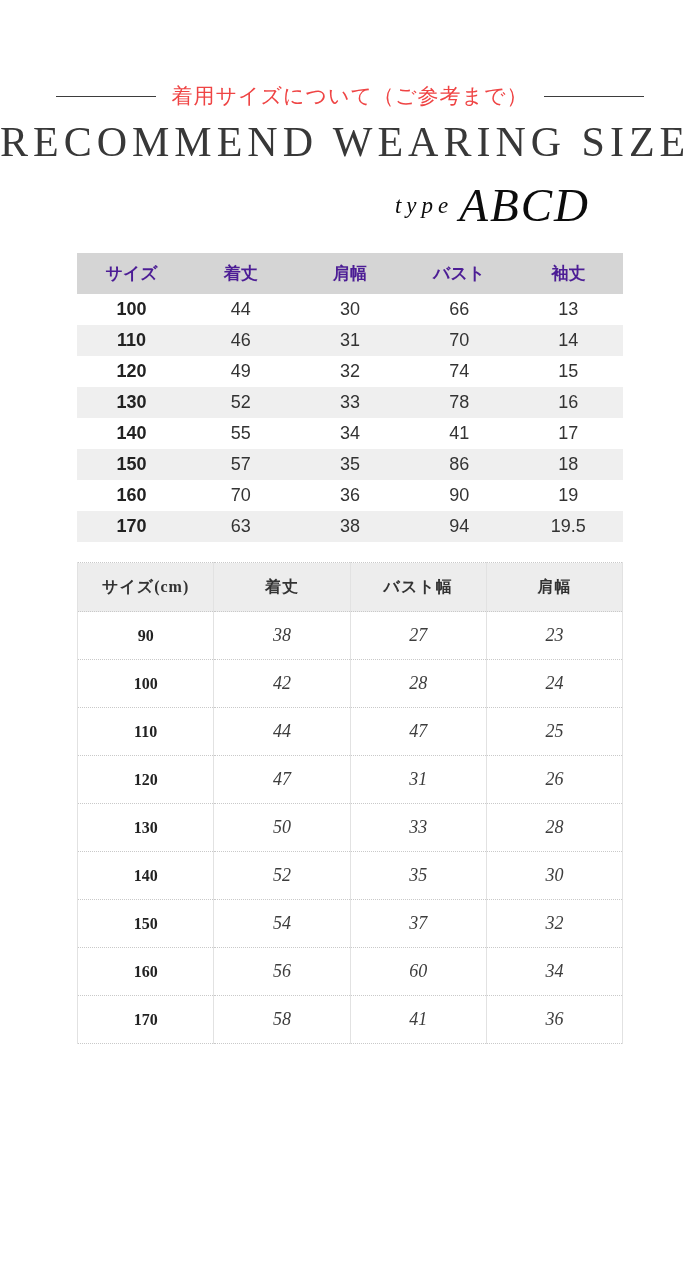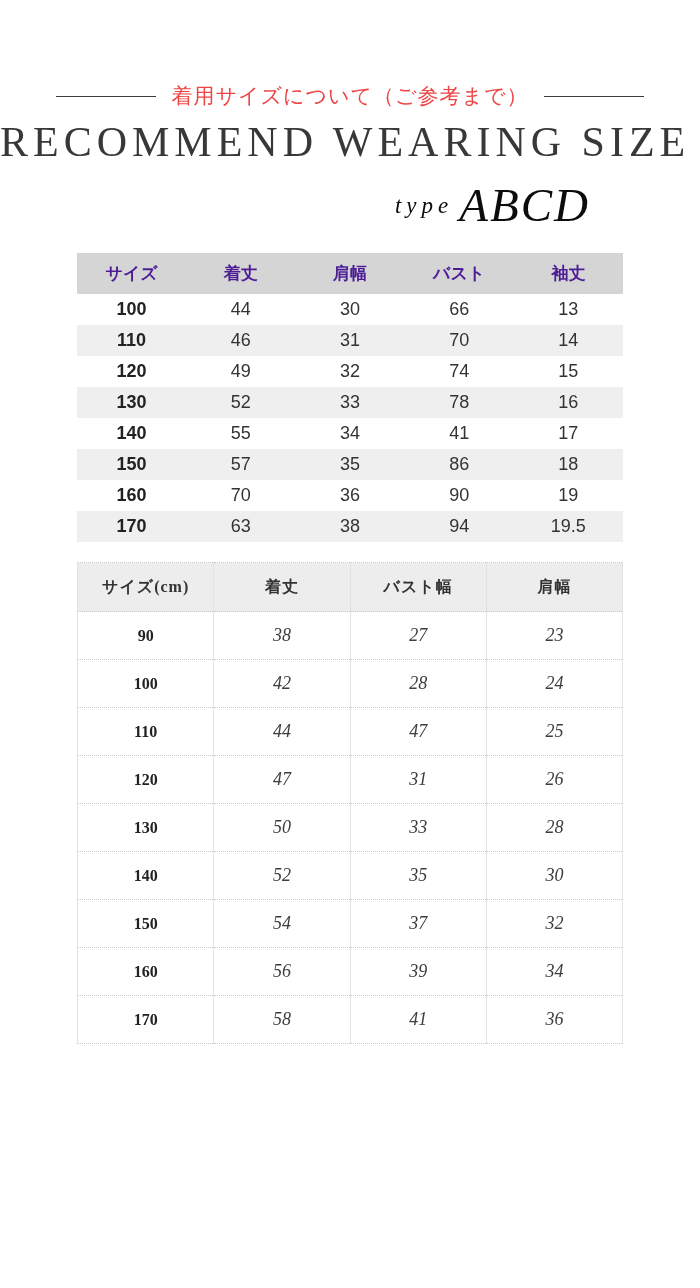--- a/index.html
+++ b/index.html
@@ -202,21 +202,21 @@
         </tr>
         <tr>
           <td class="size-col">150</td>
           <td class="val">54</td>
           <td class="val">37</td>
           <td class="val">32</td>
         </tr>
         <tr>
           <td class="size-col">160</td>
           <td class="val">56</td>
-          <td class="val">39</td>
+          <td class="val">60</td>
           <td class="val">34</td>
         </tr>
         <tr>
           <td class="size-col">170</td>
           <td class="val">58</td>
           <td class="val">41</td>
           <td class="val">36</td>
         </tr>
       </tbody>
   </table>

